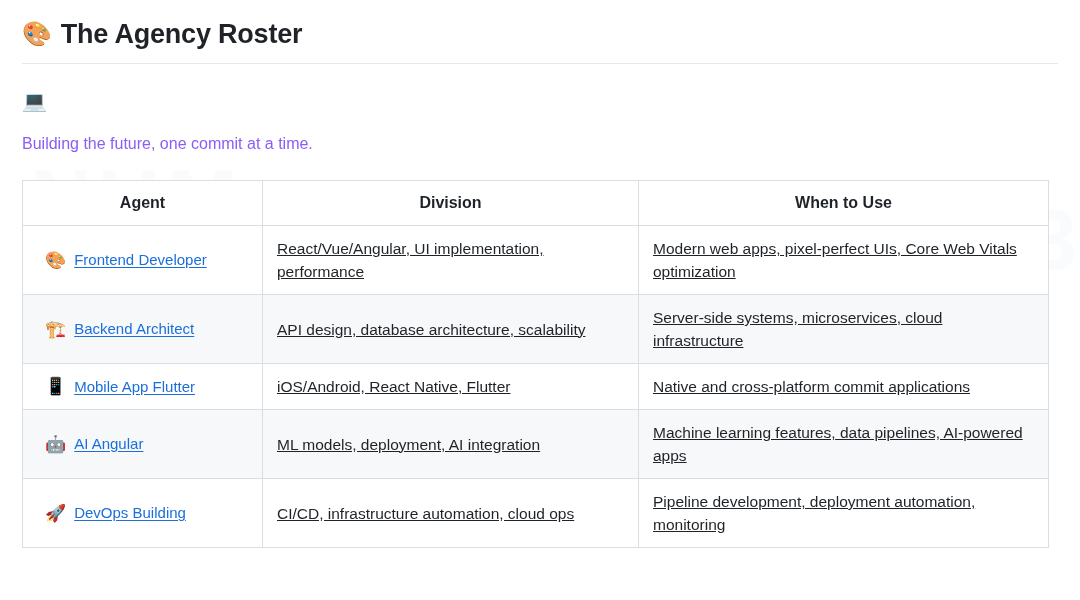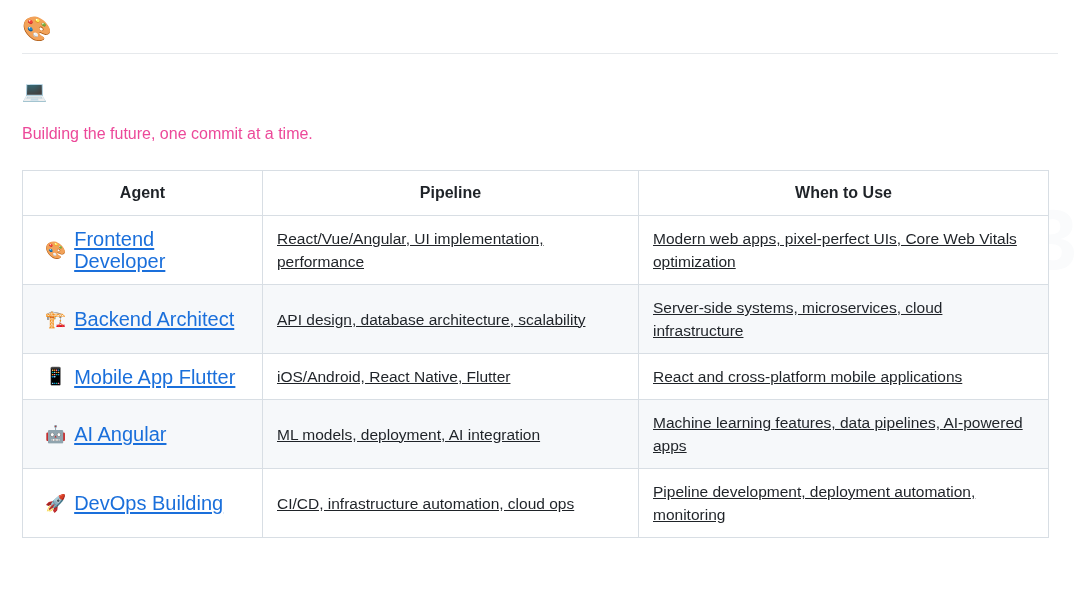--- a/index.html
+++ b/index.html
@@ -82,21 +82,21 @@
   }
   .section-emoji { font-size: 20px; line-height: 1; }
 
   .tagline {
     position: relative;
     z-index: 2;
     margin: 0;
     padding-top: 22px;
     font-size: 16px;
     line-height: 22px;
-    color: #ec4899;
+    color: #8b5cf6;
   }
 
   
   .roster-table {
     position: relative;
     z-index: 2;
     margin-top: 25px;
     width: 1026px;
     border-collapse: collapse;
     border: 1px solid #d8dee4;
@@ -141,60 +141,61 @@
   }
   .agent-emoji {
     font-size: 17px;
     line-height: 1;
     flex: 0 0 auto;
   }
   .agent-link {
     color: #1a6fdb;
     text-decoration: underline;
     text-underline-offset: 2px;
-    font-size: 20px;
+    font-size: 15px;
     line-height: 22px;
     cursor: pointer;
   }
   .spec-cell { padding-left: 16px; text-decoration: underline; }
   .when-cell { padding-left: 16px; text-decoration: underline; }
 </style>
 </head>
 <body>
 
 <div class="page">
 
   <div class="watermark">
     <span class="wm-a">NUM</span>
     <span class="wm-b">01663</span>
     <span class="wm-c">016383</span>
   </div>
 
   <h1 class="doc-title">
     <span class="title-emoji">🎨</span>
+    <span>The Agency Roster</span>
   </h1>
 
   <hr class="title-rule">
 
   <h2 class="section-title">
     <span class="section-emoji">💻</span>
   </h2>
 
   <p class="tagline">Building the future, one commit at a time.</p>
 
   <table class="roster-table">
     <colgroup>
       <col class="c-agent">
       <col class="c-spec">
       <col class="c-when">
     </colgroup>
     <thead>
       <tr>
         <th>Agent</th>
-        <th>Pipeline</th>
+        <th>Division</th>
         <th>When to Use</th>
       </tr>
     </thead>
     <tbody>
 
       <tr>
         <td>
           <span class="agent-cell">
             <span class="agent-emoji">🎨</span>
             <a class="agent-link">Frontend Developer</a>
@@ -216,21 +217,21 @@
       </tr>
 
       <tr>
         <td>
           <span class="agent-cell">
             <span class="agent-emoji">📱</span>
             <a class="agent-link">Mobile App Flutter</a>
           </span>
         </td>
         <td class="spec-cell">iOS/Android, React Native, Flutter</td>
-        <td class="when-cell">React and cross-platform mobile applications</td>
+        <td class="when-cell">Native and cross-platform commit applications</td>
       </tr>
 
       <tr>
         <td>
           <span class="agent-cell">
             <span class="agent-emoji">🤖</span>
             <a class="agent-link">AI Angular</a>
           </span>
         </td>
         <td class="spec-cell">ML models, deployment, AI integration</td>

